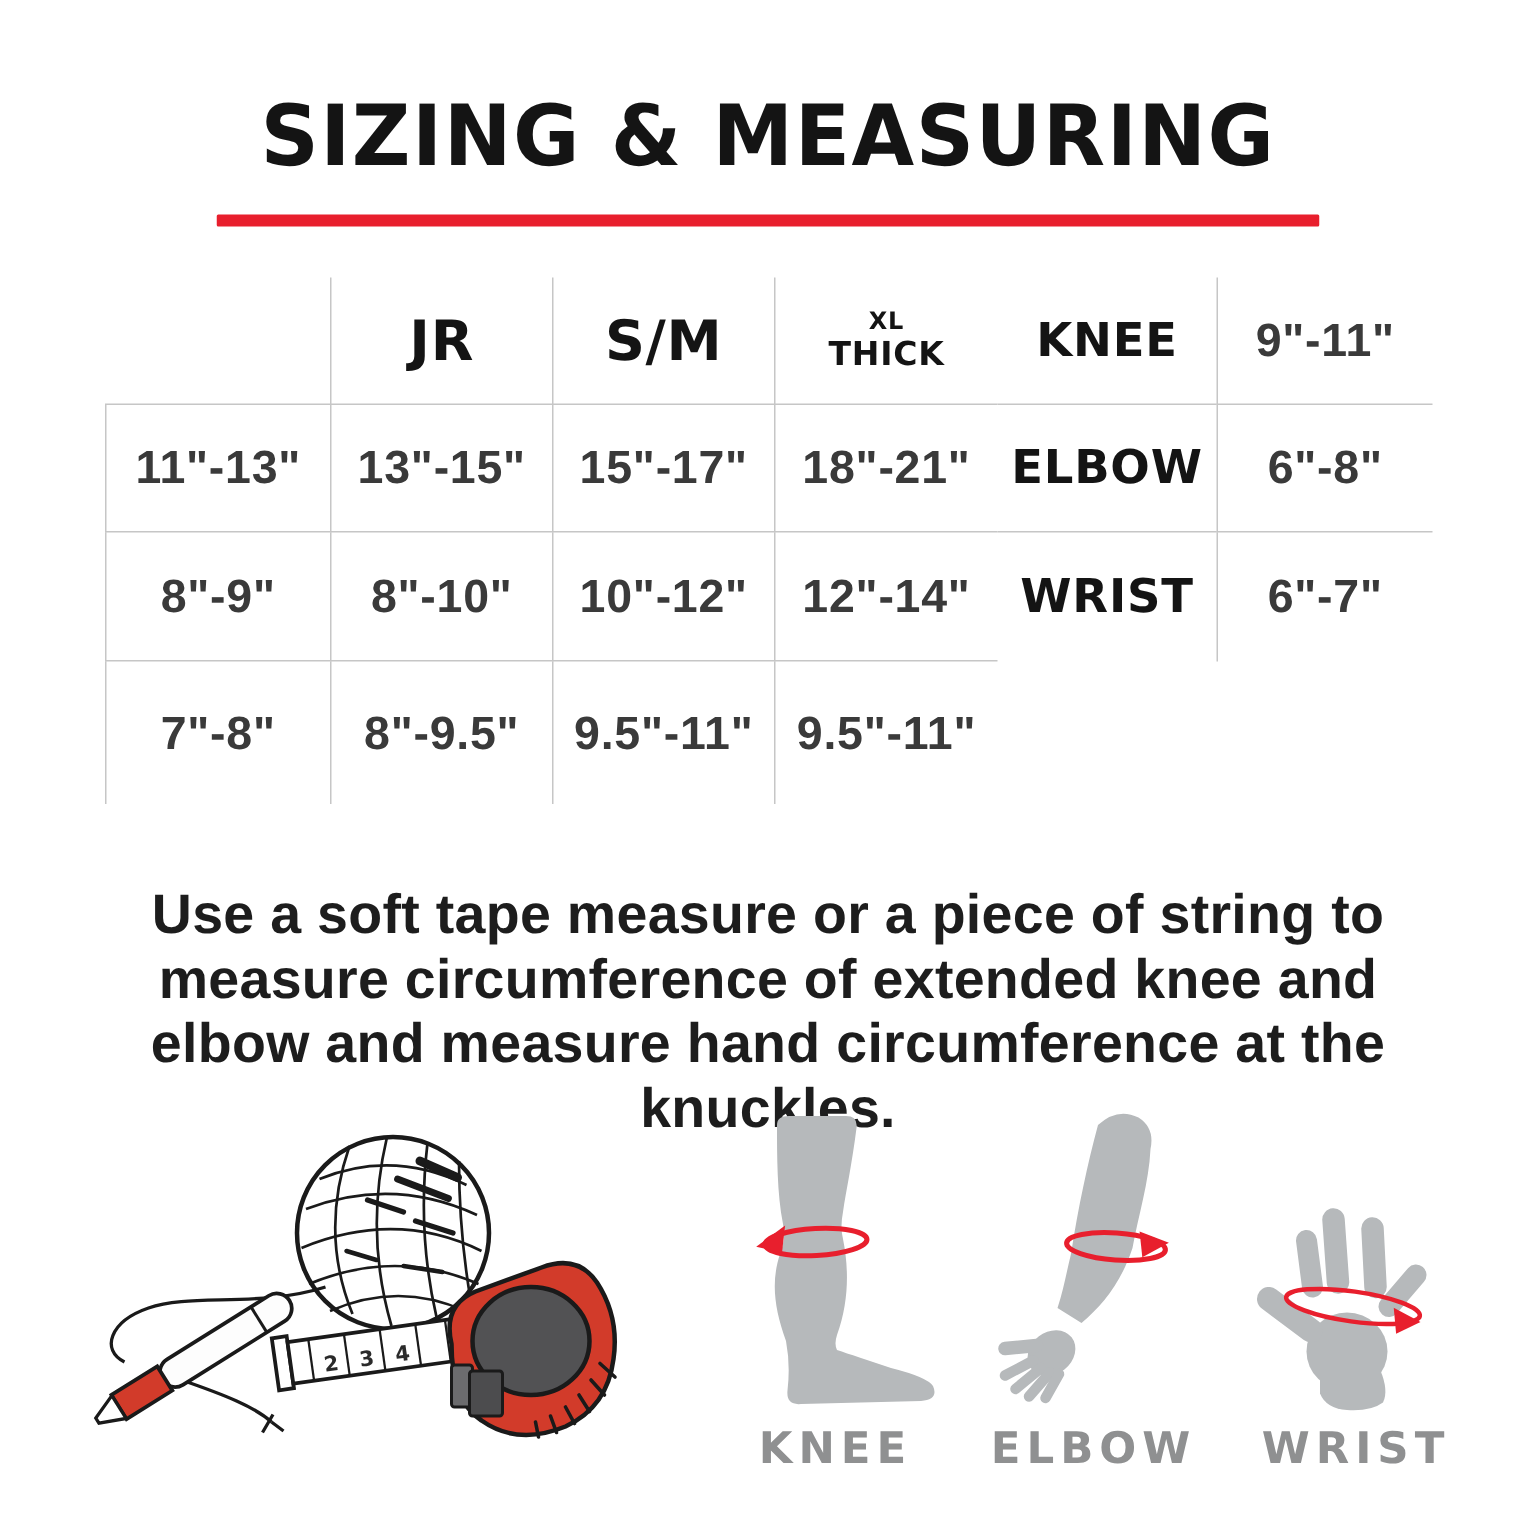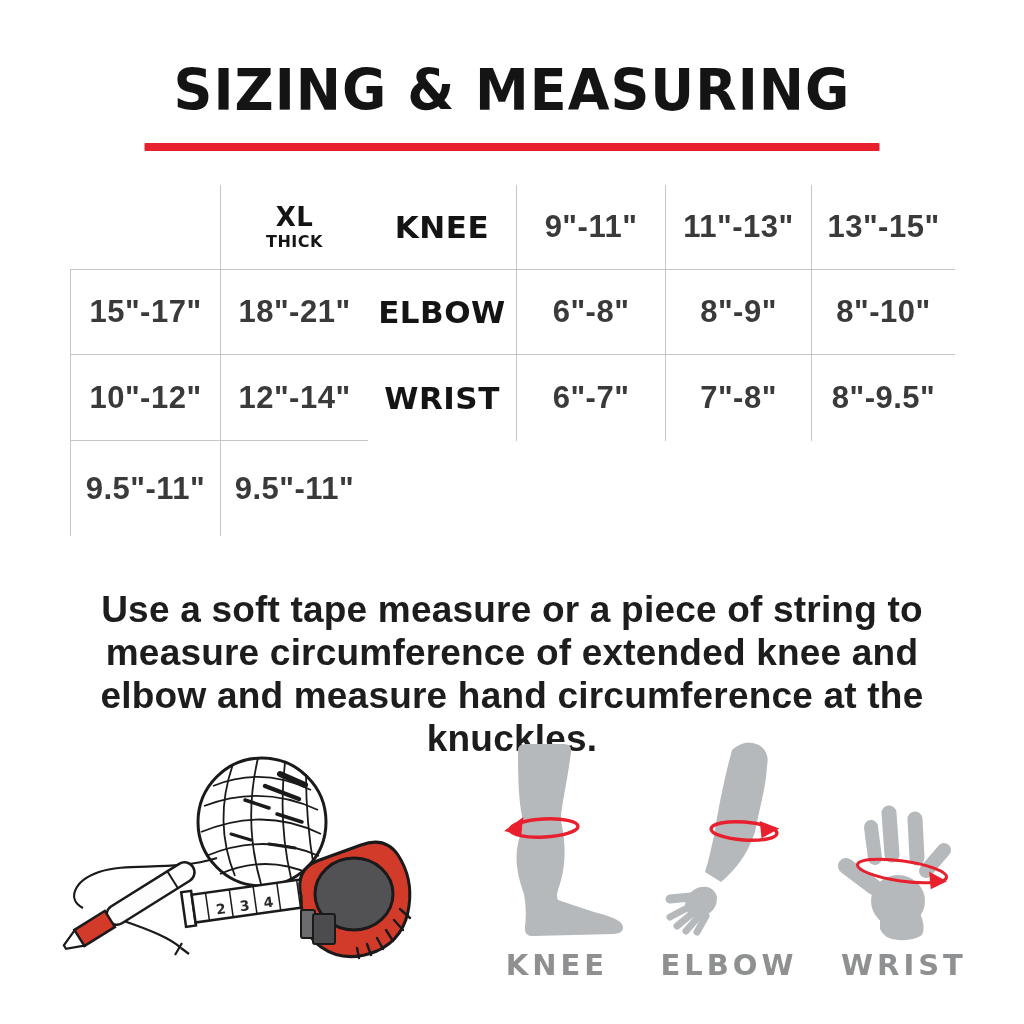--- a/index.html
+++ b/index.html
@@ -32,22 +32,22 @@
     display:flex; flex-direction:column; align-items:center; justify-content:center;
     text-align:center;
   }
   .cell.bl { border-left:1.5px solid #c6c6c6; }
   .cell.bb { border-bottom:1.5px solid #c6c6c6; }
   .th {
     font-family:"DejaVu Sans", sans-serif; font-weight:bold;
     font-size:37px; color:#141414; letter-spacing:0.5px;
   }
   .th .th-label { line-height:1.0; }
-  .th.small .th-label { font-size:26px; line-height:1.15; }
-  .th-sub { display:block; font-size:16px; line-height:1.15; }
+  .th.small .th-label { font-size:16px; line-height:1.15; }
+  .th-sub { display:block; font-size:22px; line-height:1.15; }
   .th-sub:empty { display:none; }
   .rowlab {
     font-family:"DejaVu Sans", sans-serif; font-weight:bold;
     font-size:31px; color:#141414; letter-spacing:0.5px;
   }
   .val {
     font-family:"Liberation Sans", sans-serif; font-weight:bold;
     font-size:31px; color:#3a3a3a; letter-spacing:0.5px;
   }
 
@@ -76,20 +76,28 @@
 <body>
 
 <div class="canvas">
 
   <h1 class="title">SIZING &amp; MEASURING</h1>
   <div class="title-underline"></div>
 
   <div class="size-table">
 
     <div class="cell bb"></div>
+    <div class="cell bb bl th">
+      <span class="th-label">JR</span>
+
+    </div>
+    <div class="cell bb bl th">
+      <span class="th-label">S/M</span>
+
+    </div>
     <div class="cell bb bl th small">
       <span class="th-label">XL</span>
       <span class="th-sub">THICK</span>
     </div>
 
     <div class="cell bb rowlab">KNEE</div>
     <div class="cell bb bl val">9"-11"</div>
     <div class="cell bb bl val">11"-13"</div>
     <div class="cell bb bl val">13"-15"</div>
     <div class="cell bb bl val">15"-17"</div>

